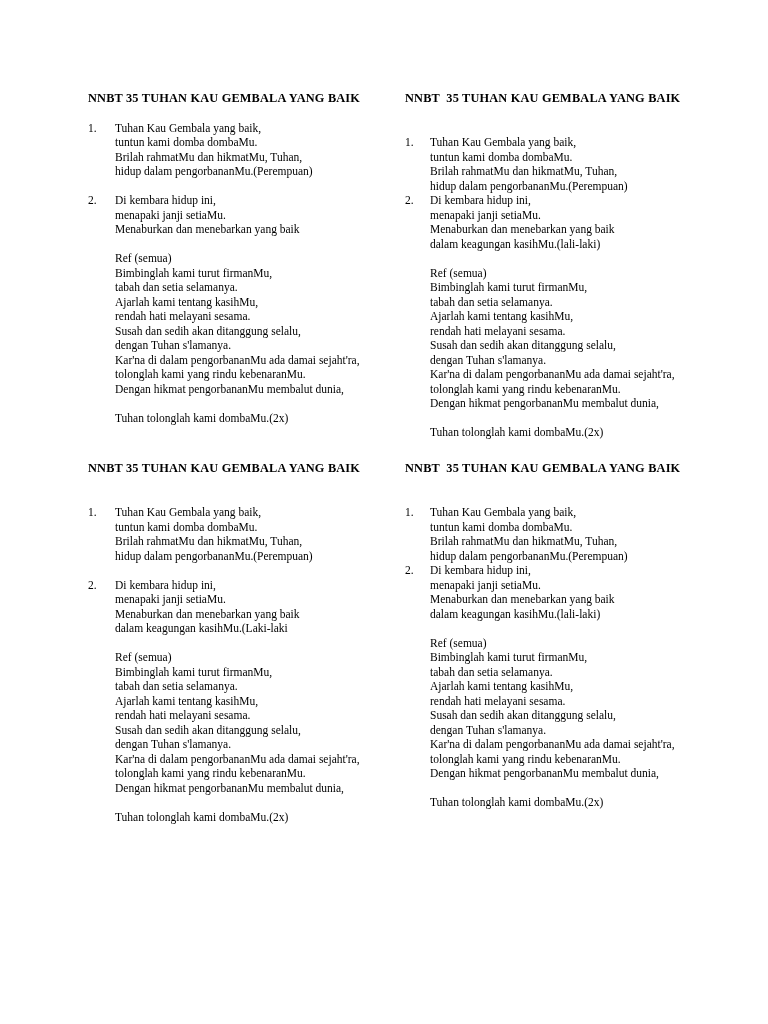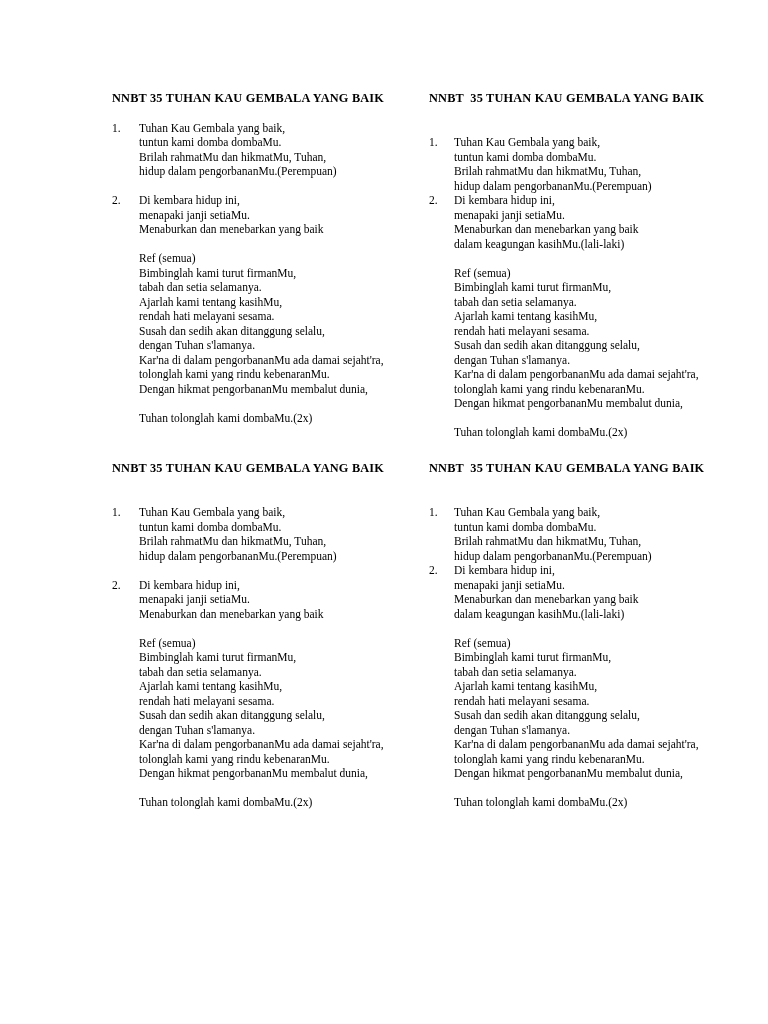--- a/index.html
+++ b/index.html
@@ -8,21 +8,21 @@
     background: #ffffff;
     font-family: "Liberation Serif", "DejaVu Serif", serif;
     color: #000000;
     overflow: hidden;
   }
   .canvas {
     position: relative;
     width: 768px; height: 1024px;
     background: #ffffff;
   }
-  .block { position: absolute; margin-left: 24px; }
+  .block { position: absolute; }
   .block-tl { left: 88px;  top: 91px;  }
   .block-tr { left: 405px; top: 91px;  }
   .block-bl { left: 88px;  top: 461px; }
   .block-br { left: 405px; top: 461px; }
   .block-title {
     font-weight: bold;
     font-size: 12.3px;
     line-height: 15px;
     white-space: pre;
     letter-spacing: 0.2px;
@@ -98,20 +98,21 @@
       <div class="row"><span class="num"></span><span class="txt"></span></div>
       <div class="row"><span class="num"></span><span class="txt"></span></div>
       <div class="row"><span class="num">1.</span><span class="txt">Tuhan Kau Gembala yang baik,</span></div>
       <div class="row"><span class="num"></span><span class="txt">tuntun kami domba dombaMu.</span></div>
       <div class="row"><span class="num"></span><span class="txt">Brilah rahmatMu dan hikmatMu, Tuhan,</span></div>
       <div class="row"><span class="num"></span><span class="txt">hidup dalam pengorbananMu.(Perempuan)</span></div>
       <div class="row"><span class="num"></span><span class="txt"></span></div>
       <div class="row"><span class="num">2.</span><span class="txt">Di kembara hidup ini,</span></div>
       <div class="row"><span class="num"></span><span class="txt">menapaki janji setiaMu.</span></div>
       <div class="row"><span class="num"></span><span class="txt">Menaburkan dan menebarkan yang baik</span></div>
+      <div class="row"><span class="num"></span><span class="txt">dalam keagungan kasihMu.(Laki-laki</span></div>
       <div class="row"><span class="num"></span><span class="txt"></span></div>
       <div class="row"><span class="num"></span><span class="txt">Ref (semua)</span></div>
       <div class="row"><span class="num"></span><span class="txt">Bimbinglah kami turut firmanMu,</span></div>
       <div class="row"><span class="num"></span><span class="txt">tabah dan setia selamanya.</span></div>
       <div class="row"><span class="num"></span><span class="txt">Ajarlah kami tentang kasihMu,</span></div>
       <div class="row"><span class="num"></span><span class="txt">rendah hati melayani sesama.</span></div>
       <div class="row"><span class="num"></span><span class="txt">Susah dan sedih akan ditanggung selalu,</span></div>
       <div class="row"><span class="num"></span><span class="txt">dengan Tuhan s'lamanya.</span></div>
       <div class="row"><span class="num"></span><span class="txt">Kar'na di dalam pengorbananMu ada damai sejaht'ra,</span></div>
       <div class="row"><span class="num"></span><span class="txt">tolonglah kami yang rindu kebenaranMu.</span></div>

